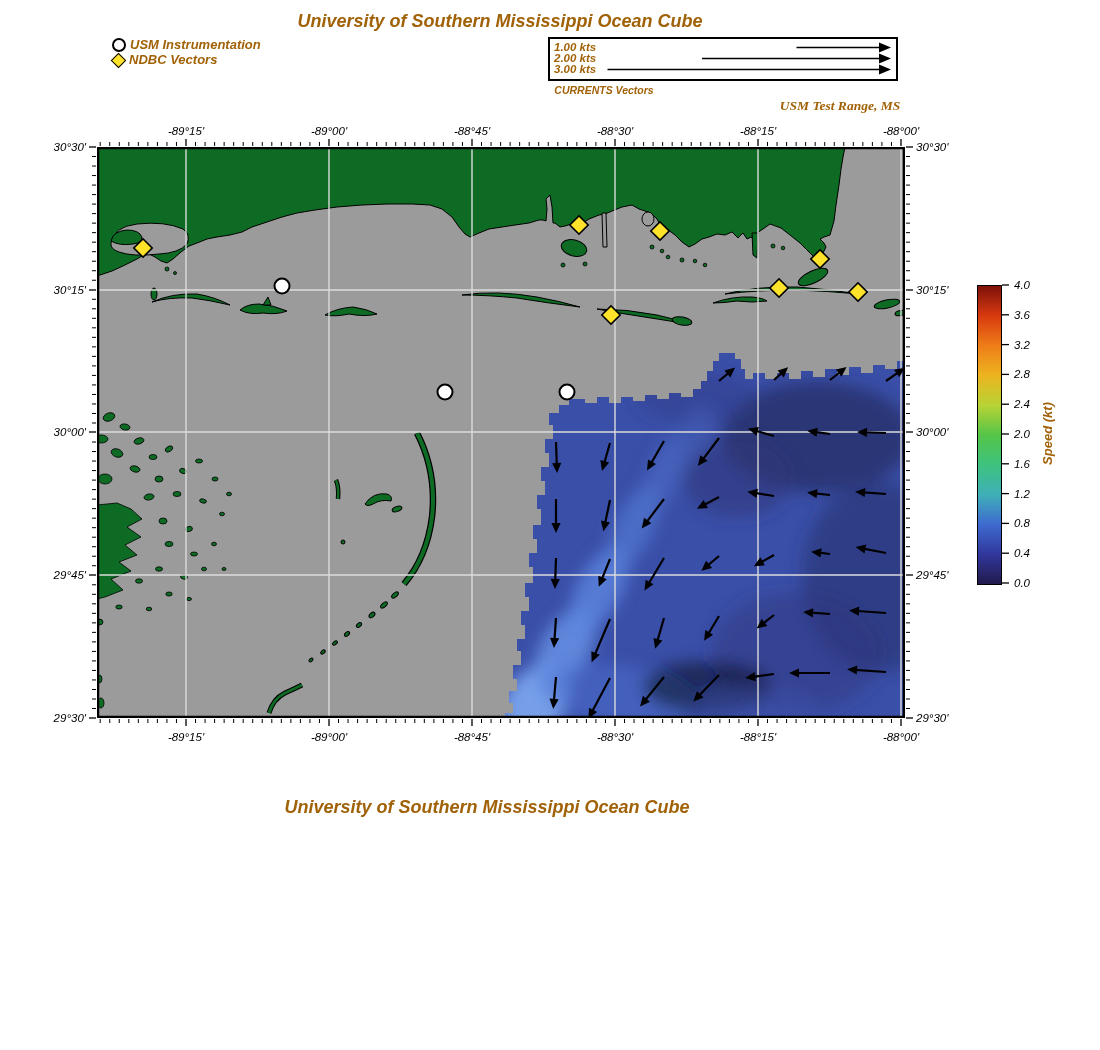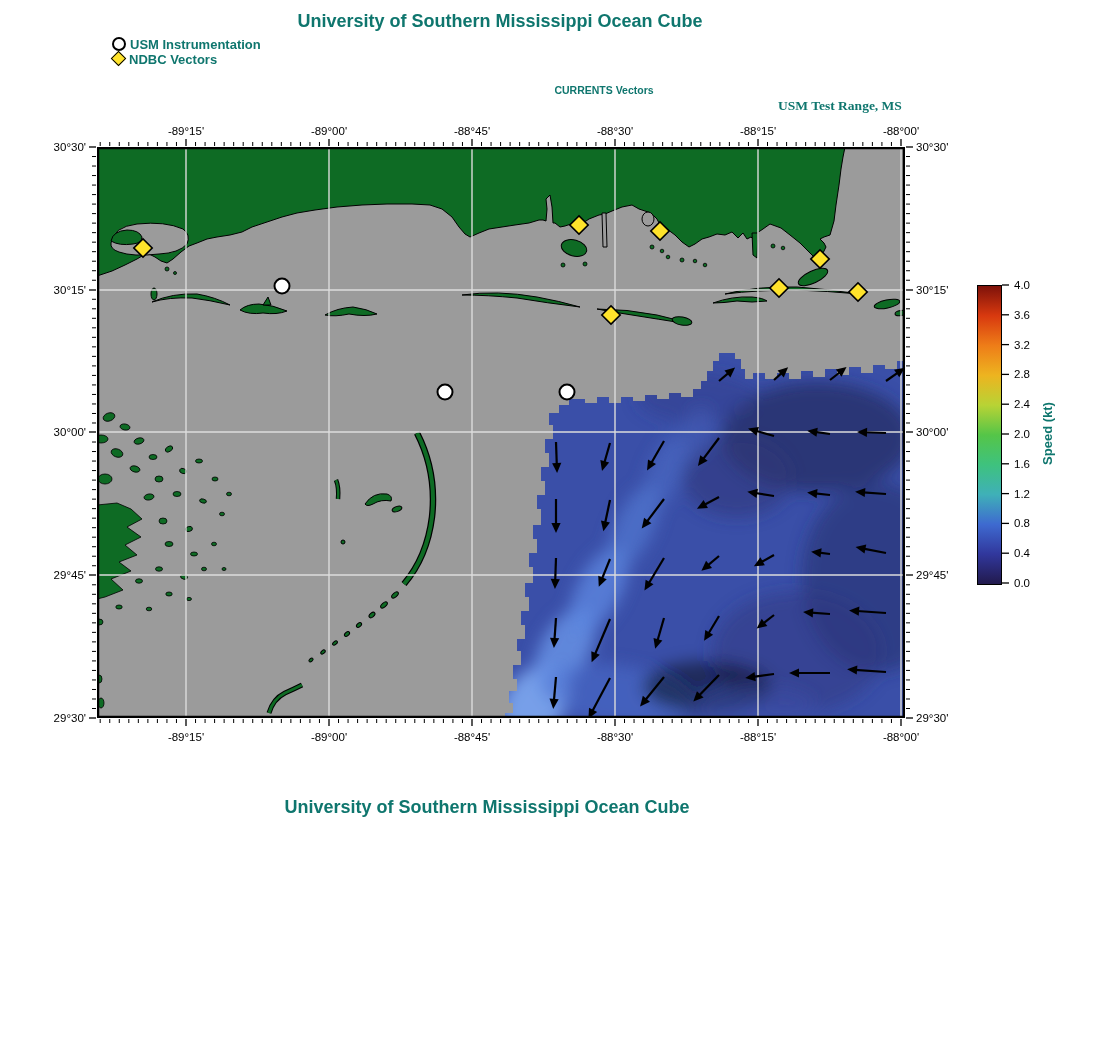--- a/index.html
+++ b/index.html
@@ -1,27 +1,27 @@
 <!DOCTYPE html>
 <html><head>
 <meta charset="utf-8">
 <style>
   html,body{margin:0;padding:0;background:#fff;}
   .page{position:relative;width:1100px;height:1050px;background:#ffffff;overflow:hidden;
-        font-family:"Liberation Sans",sans-serif;color:#0f766e;}
+        font-family:"Liberation Sans",sans-serif;color:#a16207;font-style:italic;}
   .title-top{position:absolute;left:0;top:11px;width:1000px;text-align:center;
              font-size:18px;font-weight:bold;}
   .title-bottom{position:absolute;left:97px;top:797px;width:780px;text-align:center;
              font-size:18px;font-weight:bold;}
   .subtitle{position:absolute;left:0;top:98px;width:1000px;text-align:center;
             font-family:"Liberation Serif",serif;font-size:17px;font-weight:bold;}
   .region-label{position:absolute;left:765px;top:98px;width:150px;text-align:center;
             font-family:"Liberation Serif",serif;font-size:13.5px;font-weight:bold;}
   .legend{position:absolute;left:112px;top:37px;}
-  .legend-row{display:flex;height:15px;font-size:13px;font-weight:bold;}
+  .legend-row{display:flex;align-items:center;height:15px;font-size:13px;font-weight:bold;}
   .sym-circle{width:10px;height:10px;border:2px solid #000;border-radius:50%;background:#fff;
               margin-right:4px;flex:0 0 auto;}
   .sym-diamond{width:9px;height:9px;background:#ffe32b;border:1.5px solid #000;
                transform:rotate(45deg);margin:1px 5px 0 1px;flex:0 0 auto;}
   .vector-box{position:absolute;left:548px;top:37px;width:350px;height:44px;
               border:2.5px solid #000;background:#fff;box-sizing:border-box;}
   .vl-label{position:absolute;left:4px;font-size:11.5px;font-weight:bold;line-height:11px;}
   .vector-caption{position:absolute;left:548px;top:84px;width:112px;text-align:center;
               font-size:10.5px;font-weight:bold;}
   .map-wrap{position:absolute;left:97px;top:147px;width:808px;height:571px;}
@@ -43,20 +43,33 @@
     <div class="legend-row">
       <span class="sym-circle"></span>
       <span>USM Instrumentation</span>
     </div>
     <div class="legend-row">
       <span class="sym-diamond"></span>
       <span>NDBC Vectors</span>
     </div>
   </div>
 
+  <div class="vector-box">
+    <div class="vl-label" style="top:3px">1.00 kts</div>
+    <div class="vl-label" style="top:14px">2.00 kts</div>
+    <div class="vl-label" style="top:25px">3.00 kts</div>
+    <svg id="vl-svg" width="345" height="39" style="position:absolute;left:0;top:0">
+        <line x1="246.5" y1="8.5" x2="331" y2="8.5" stroke="#000" stroke-width="1.6"></line>
+        <polygon points="329,3.5 341,8.5 329,13.5" fill="#000"></polygon>
+        <line x1="152" y1="19.5" x2="331" y2="19.5" stroke="#000" stroke-width="1.6"></line>
+        <polygon points="329,14.5 341,19.5 329,24.5" fill="#000"></polygon>
+        <line x1="57.5" y1="30.5" x2="331" y2="30.5" stroke="#000" stroke-width="1.6"></line>
+        <polygon points="329,25.5 341,30.5 329,35.5" fill="#000"></polygon>
+      </svg>
+  </div>
   <div class="vector-caption">CURRENTS Vectors</div>
 
   <div class="region-label">USM Test Range, MS</div>
 
   <div class="map-wrap">
     <svg id="map-svg" width="808" height="571" viewBox="0 0 808 571">
       <defs>
         <clipPath id="blueclip">
           <path d="M408,571 L408,566 L416,566 L416,556 L412,556 L412,544 L420,544 L420,532 L416,532 L416,518
                    L424,518 L424,504 L420,504 L420,492 L428,492 L428,478 L424,478 L424,464 L432,464 L432,450

